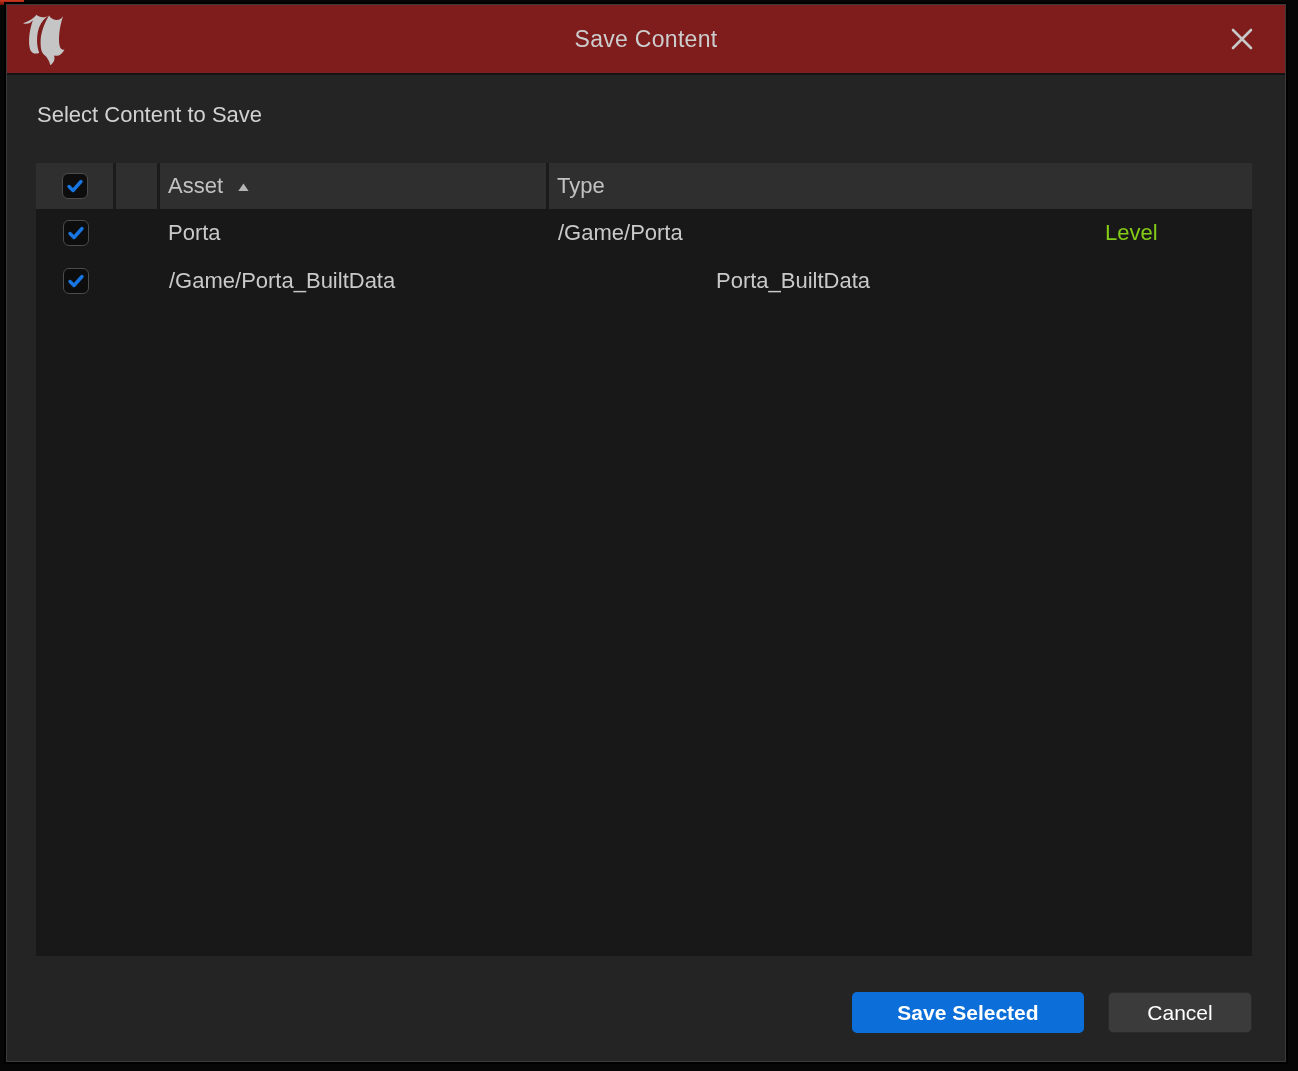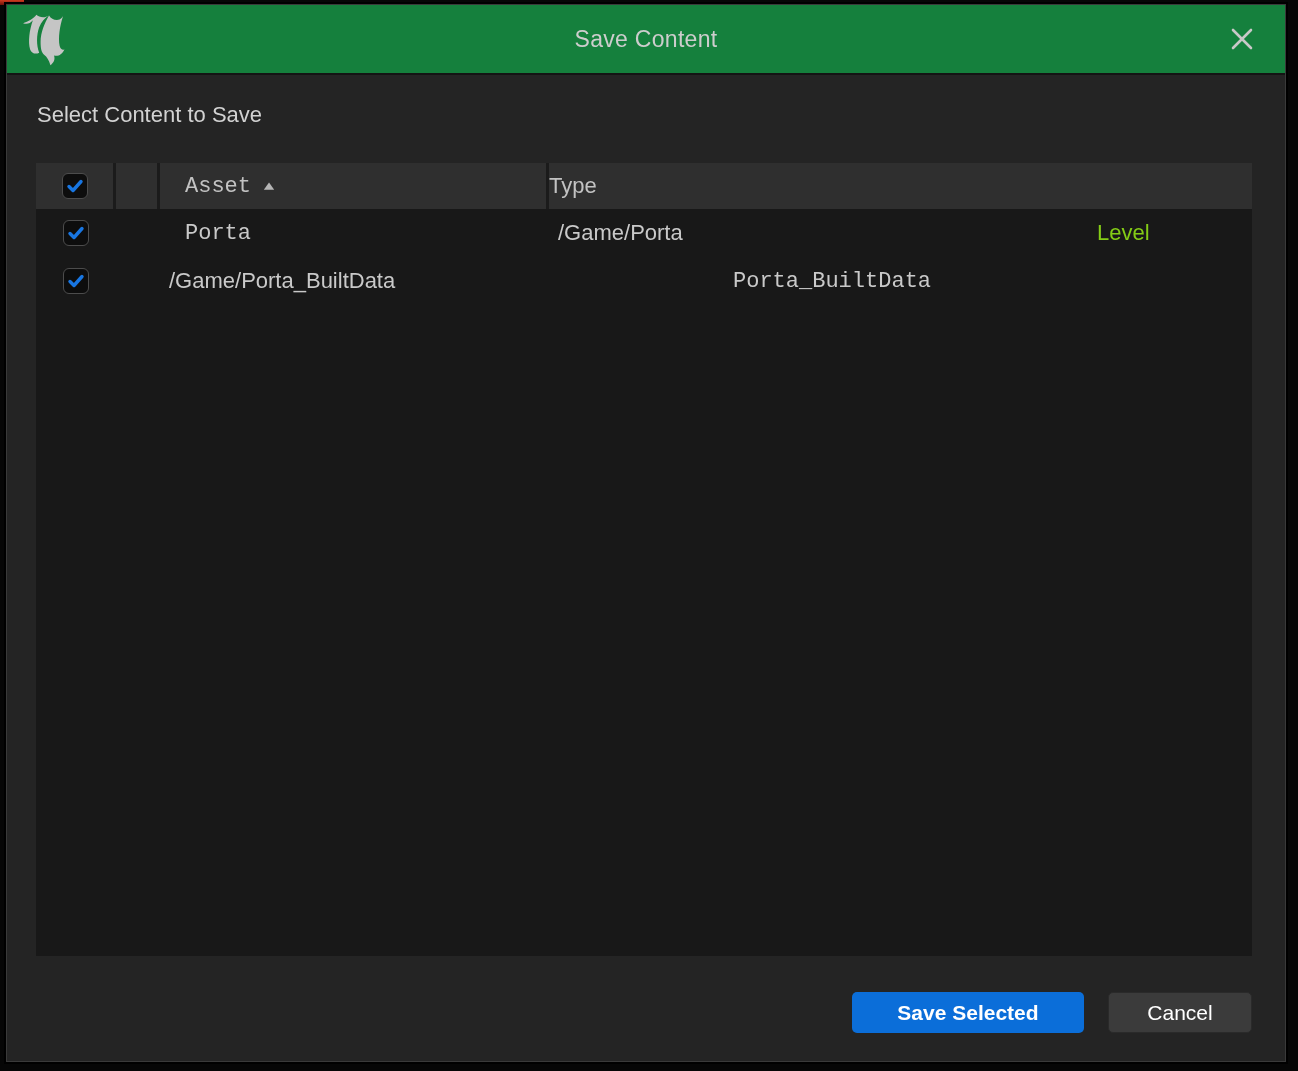--- a/index.html
+++ b/index.html
@@ -18,21 +18,21 @@
   .dialog {
     position: absolute; left: 6px; top: 4px;
     width: 1280px; height: 1058px;
     background: #242424;
     border: 1px solid #3a3a3a;
     box-shadow: 0 0 0 2px #000;
     display: flex; flex-direction: column;
   }
   .titlebar {
     height: 70px; flex: 0 0 70px;
-    background: #15803d;
+    background: #7f1d1d;
     border-bottom: 2px solid #141414;
     position: relative;
     display: flex; align-items: center;
   }
   .logo {
     width: 50px; height: 52px;
     margin-left: 10px; margin-top: 2px;
   }
   .titlebar-title {
     position: absolute; left: 0; right: 0; top: 0; bottom: 0;
@@ -62,23 +62,23 @@
     display: flex; align-items: stretch;
   }
   .th {
     display: flex; align-items: center;
     color: #c2c2c2; font-size: 22px;
     border-right: 3px solid #1b1b1b;
   }
   .th:last-child { border-right: none; }
   .col-check  { width: 80px;  flex: 0 0 80px;  justify-content: center; }
   .col-spacer { width: 44px;  flex: 0 0 44px; }
-  .col-asset  { width: 389px; flex: 0 0 389px; padding-left: 25px; font-family: Liberation Mono, monospace; }
+  .col-asset  { width: 389px; flex: 0 0 389px; padding-left: 8px; }
   .col-file   { width: 548px; flex: 0 0 548px; padding-left: 9px; }
-  .col-type   { width: 155px; flex: 0 0 155px; }
+  .col-type   { width: 155px; flex: 0 0 155px; padding-left: 8px; }
   .sort-arrow {
     font-size: 13px; color: #b5b5b5; margin-left: 14px;
     transform: scaleX(1.35);
   }
   .tbody {
     height: 747px; flex: 0 0 747px;
     background: #181818;
     overflow: hidden;
   }
   .trow {

